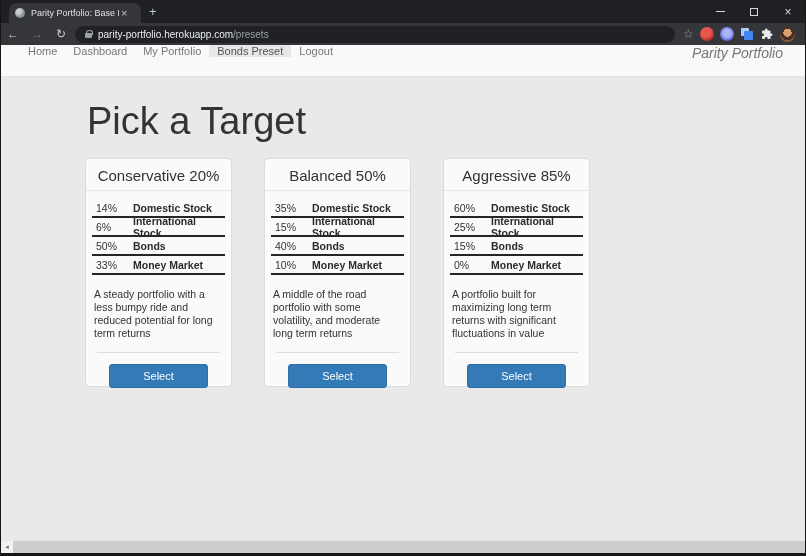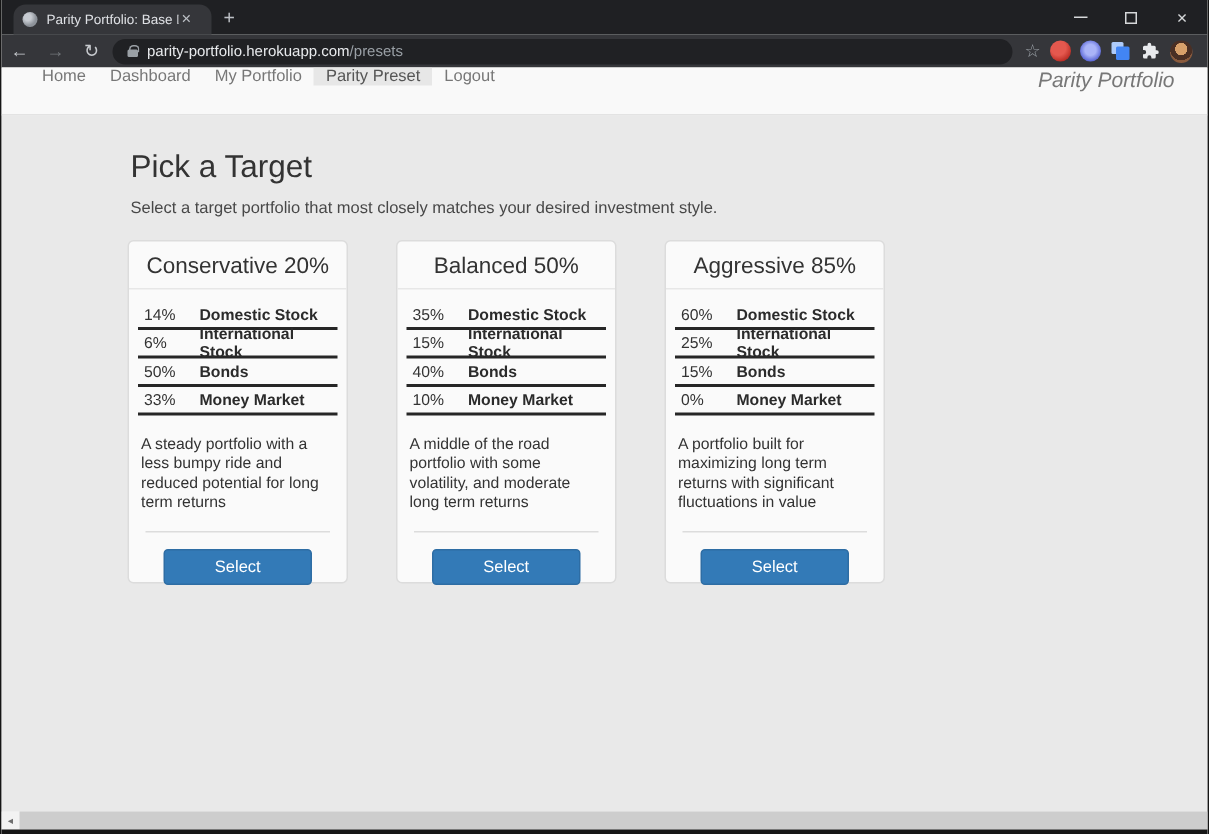--- a/index.html
+++ b/index.html
@@ -52,21 +52,21 @@
   .viewport { position:absolute; top:45px; left:0; width:100%; height:496px; background:#e9e9e9; overflow:hidden; }
 
   .navbar { height:32px; background:#f9f9f9; border-bottom:1px solid #e3e3e3;
             display:flex; align-items:flex-start; padding-left:19px; }
   .nav-item { font-size:11px; color:#777; display:flex; align-items:center; padding:0 8px; cursor:default; }
   .nav-item.active { background:#e7e7e7; color:#555; }
   .brand { margin-left:auto; margin-right:22px; display:flex; align-items:center;
            font-size:14px; color:#777;font-style:italic; }
 
   .main { padding:23px 0 0 84px; }
-  .page-title { font-size:21px; font-weight:normal; color:#333; margin:0 0 9px 2px; }
+  .page-title { font-size:38px; font-weight:normal; color:#333; margin:0 0 9px 2px; }
   .page-subtitle { font-size:11px; color:#484848; margin-left:2px; }
 
   .cards { display:flex; gap:32px; margin-top:15px; }
   .card { width:147px; height:229px; background:#fafafa; border:1px solid #dcdcdc; border-radius:4px; }
   .card-title { text-align:center; font-size:15px; color:#333; padding:8px 0 6px;
                 border-bottom:1px solid #e7e7e7; }
   .alloc-table { margin:8px 6px 0 6px; }
   .alloc-row { display:flex; align-items:center; height:19px; border-bottom:2px solid #262626;
                font-size:10.5px; }
   .alloc-pct { width:34px; padding-left:4px; color:#333; flex:none; }
@@ -130,28 +130,27 @@
     <span class="avatar"></span>
     <span class="kebab">⋮</span>
   </div>
 
   <div class="viewport">
 
     <div class="navbar">
       <span class="nav-item">Home</span>
       <span class="nav-item">Dashboard</span>
       <span class="nav-item">My Portfolio</span>
-      <span class="nav-item active">Parity Preset</span>
+      <span class="nav-item active">Bonds Preset</span>
       <span class="nav-item">Logout</span>
       <span class="brand">Parity Portfolio</span>
     </div>
 
     <div class="main">
       <h1 class="page-title">Pick a Target</h1>
-      <div class="page-subtitle">Select a target portfolio that most closely matches your desired investment style.</div>
 
       <div class="cards">
 
         <div class="card">
           <div class="card-title">Conservative 20%</div>
           <div class="alloc-table">
             <div class="alloc-row">
                 <span class="alloc-pct">14%</span>
                 <span class="alloc-asset">Domestic Stock</span>
               </div>

